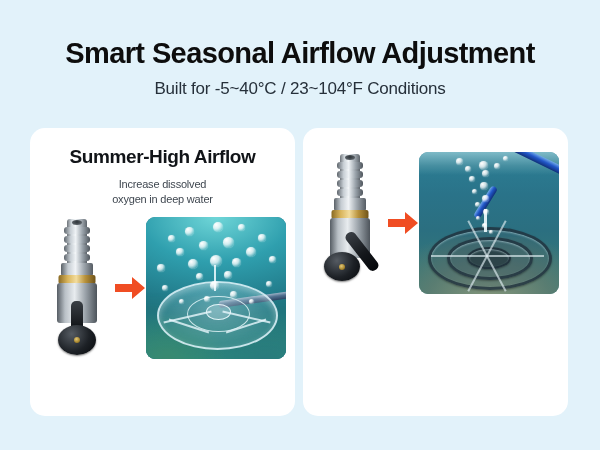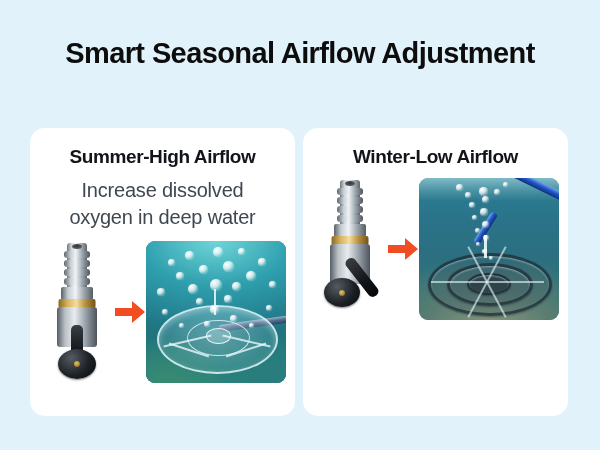--- a/index.html
+++ b/index.html
@@ -32,21 +32,21 @@
     flex:1;background:#ffffff;border-radius:15px;
     display:flex;flex-direction:column;align-items:center;
     padding:14px 8px 0 8px;box-sizing:border-box;
     overflow:hidden;
   }
   .card-title{
     font-size:19px;font-weight:bold;color:#111418;
     letter-spacing:-0.4px;margin:4px 0 0 0;text-align:center;
   }
   .card-desc{
-    font-size:20px;color:#3f4750;line-height:1.35;
+    font-size:11px;color:#3f4750;line-height:1.35;
     text-align:center;margin:9px 0 0 0;letter-spacing:-0.2px;
   }
 
   
   .row{
     margin-top:10px;display:flex;align-items:center;
     justify-content:center;width:100%;
   }
   .fitting-wrap{
     width:74px;height:142px;position:relative;flex:0 0 auto;
@@ -230,20 +230,21 @@
   
   .arrow svg{display:block;}
 </style>
 </head>
 <body style="background: rgb(226, 242, 250);">
 
 <div class="page">
 
   <div class="header">
     <h1 class="title">Smart Seasonal Airflow Adjustment</h1>
+    <p class="subtitle">Built for -5~40°C / 23~104°F Conditions</p>
   </div>
 
   <div class="cards">
 
     <div class="card">
       <div class="card-title">Summer-High Airflow</div>
       <div class="card-desc">
         <span>Increase dissolved</span><br>
         <span>oxygen in deep water</span>
       </div>
@@ -310,21 +311,20 @@
             <div class="bub" style="left:42%;top:56%;width:6px;height:6px"></div>
             <div class="bub" style="left:60%;top:52%;width:7px;height:7px"></div>
             <div class="bub" style="left:24%;top:58%;width:5px;height:5px"></div>
             <div class="bub" style="left:74%;top:58%;width:5px;height:5px"></div>
           </div>
         </div>
       </div>
     </div>
 
     <div class="card">
-      <div class="card-title">Winter-Low Airflow</div>
 
       <div class="row">
 
         <div class="fitting-wrap f-right">
           <div class="barb">
             <div class="bore"></div>
             <div class="rib r1"></div>
             <div class="rib r2"></div>
             <div class="rib r3"></div>
             <div class="rib r4"></div>

